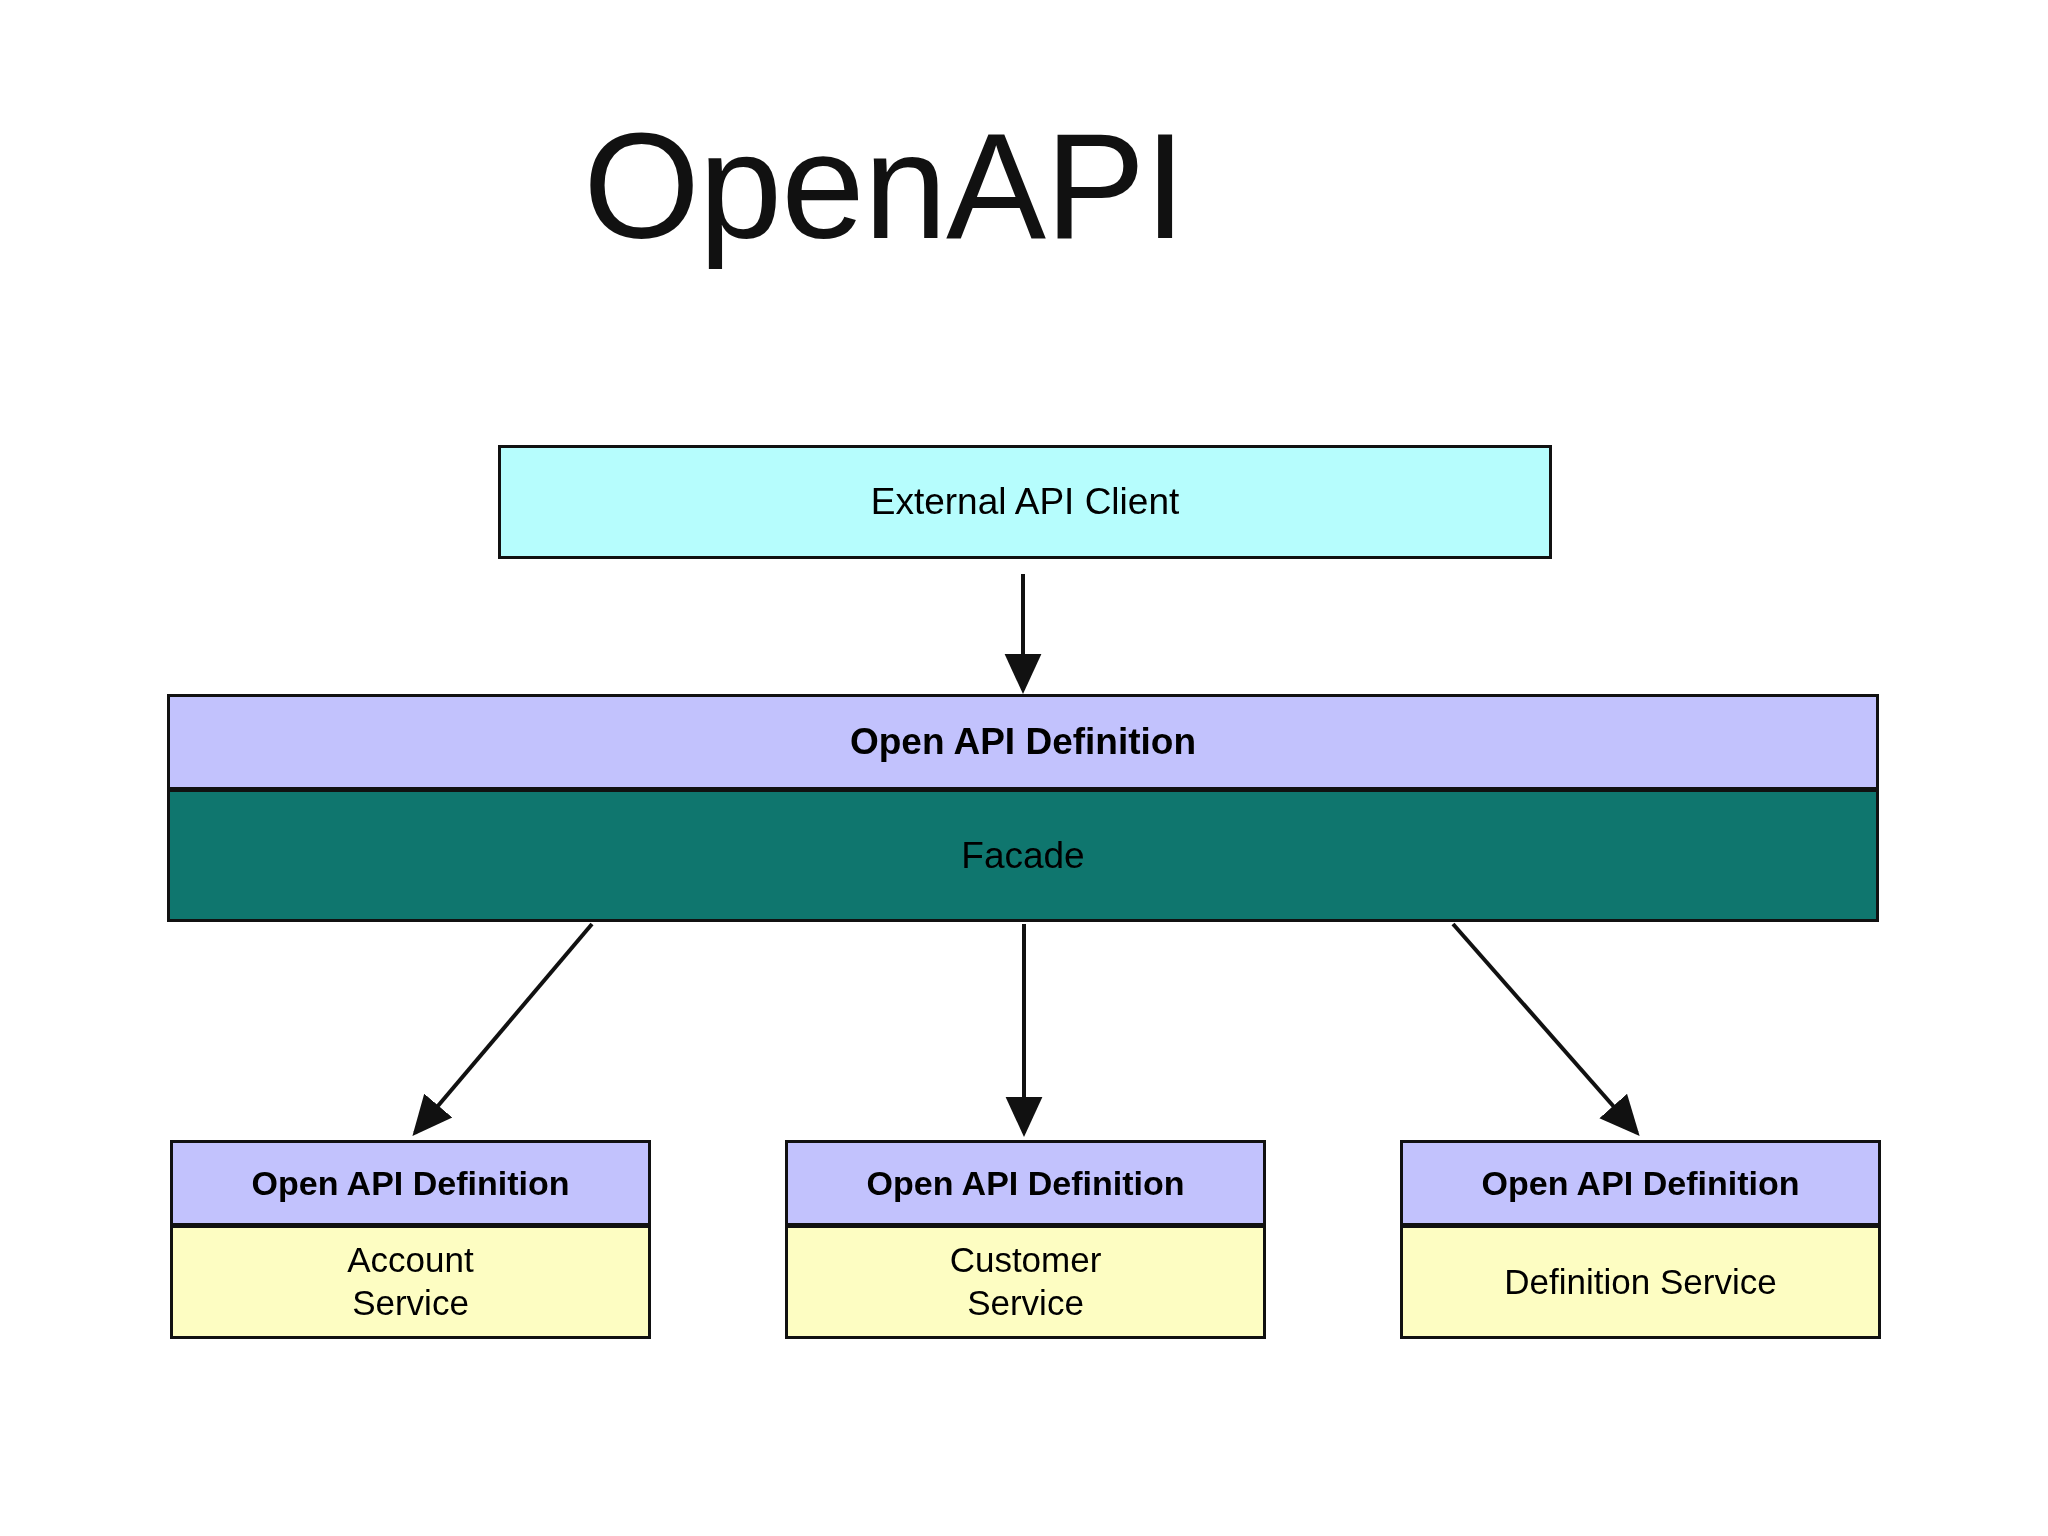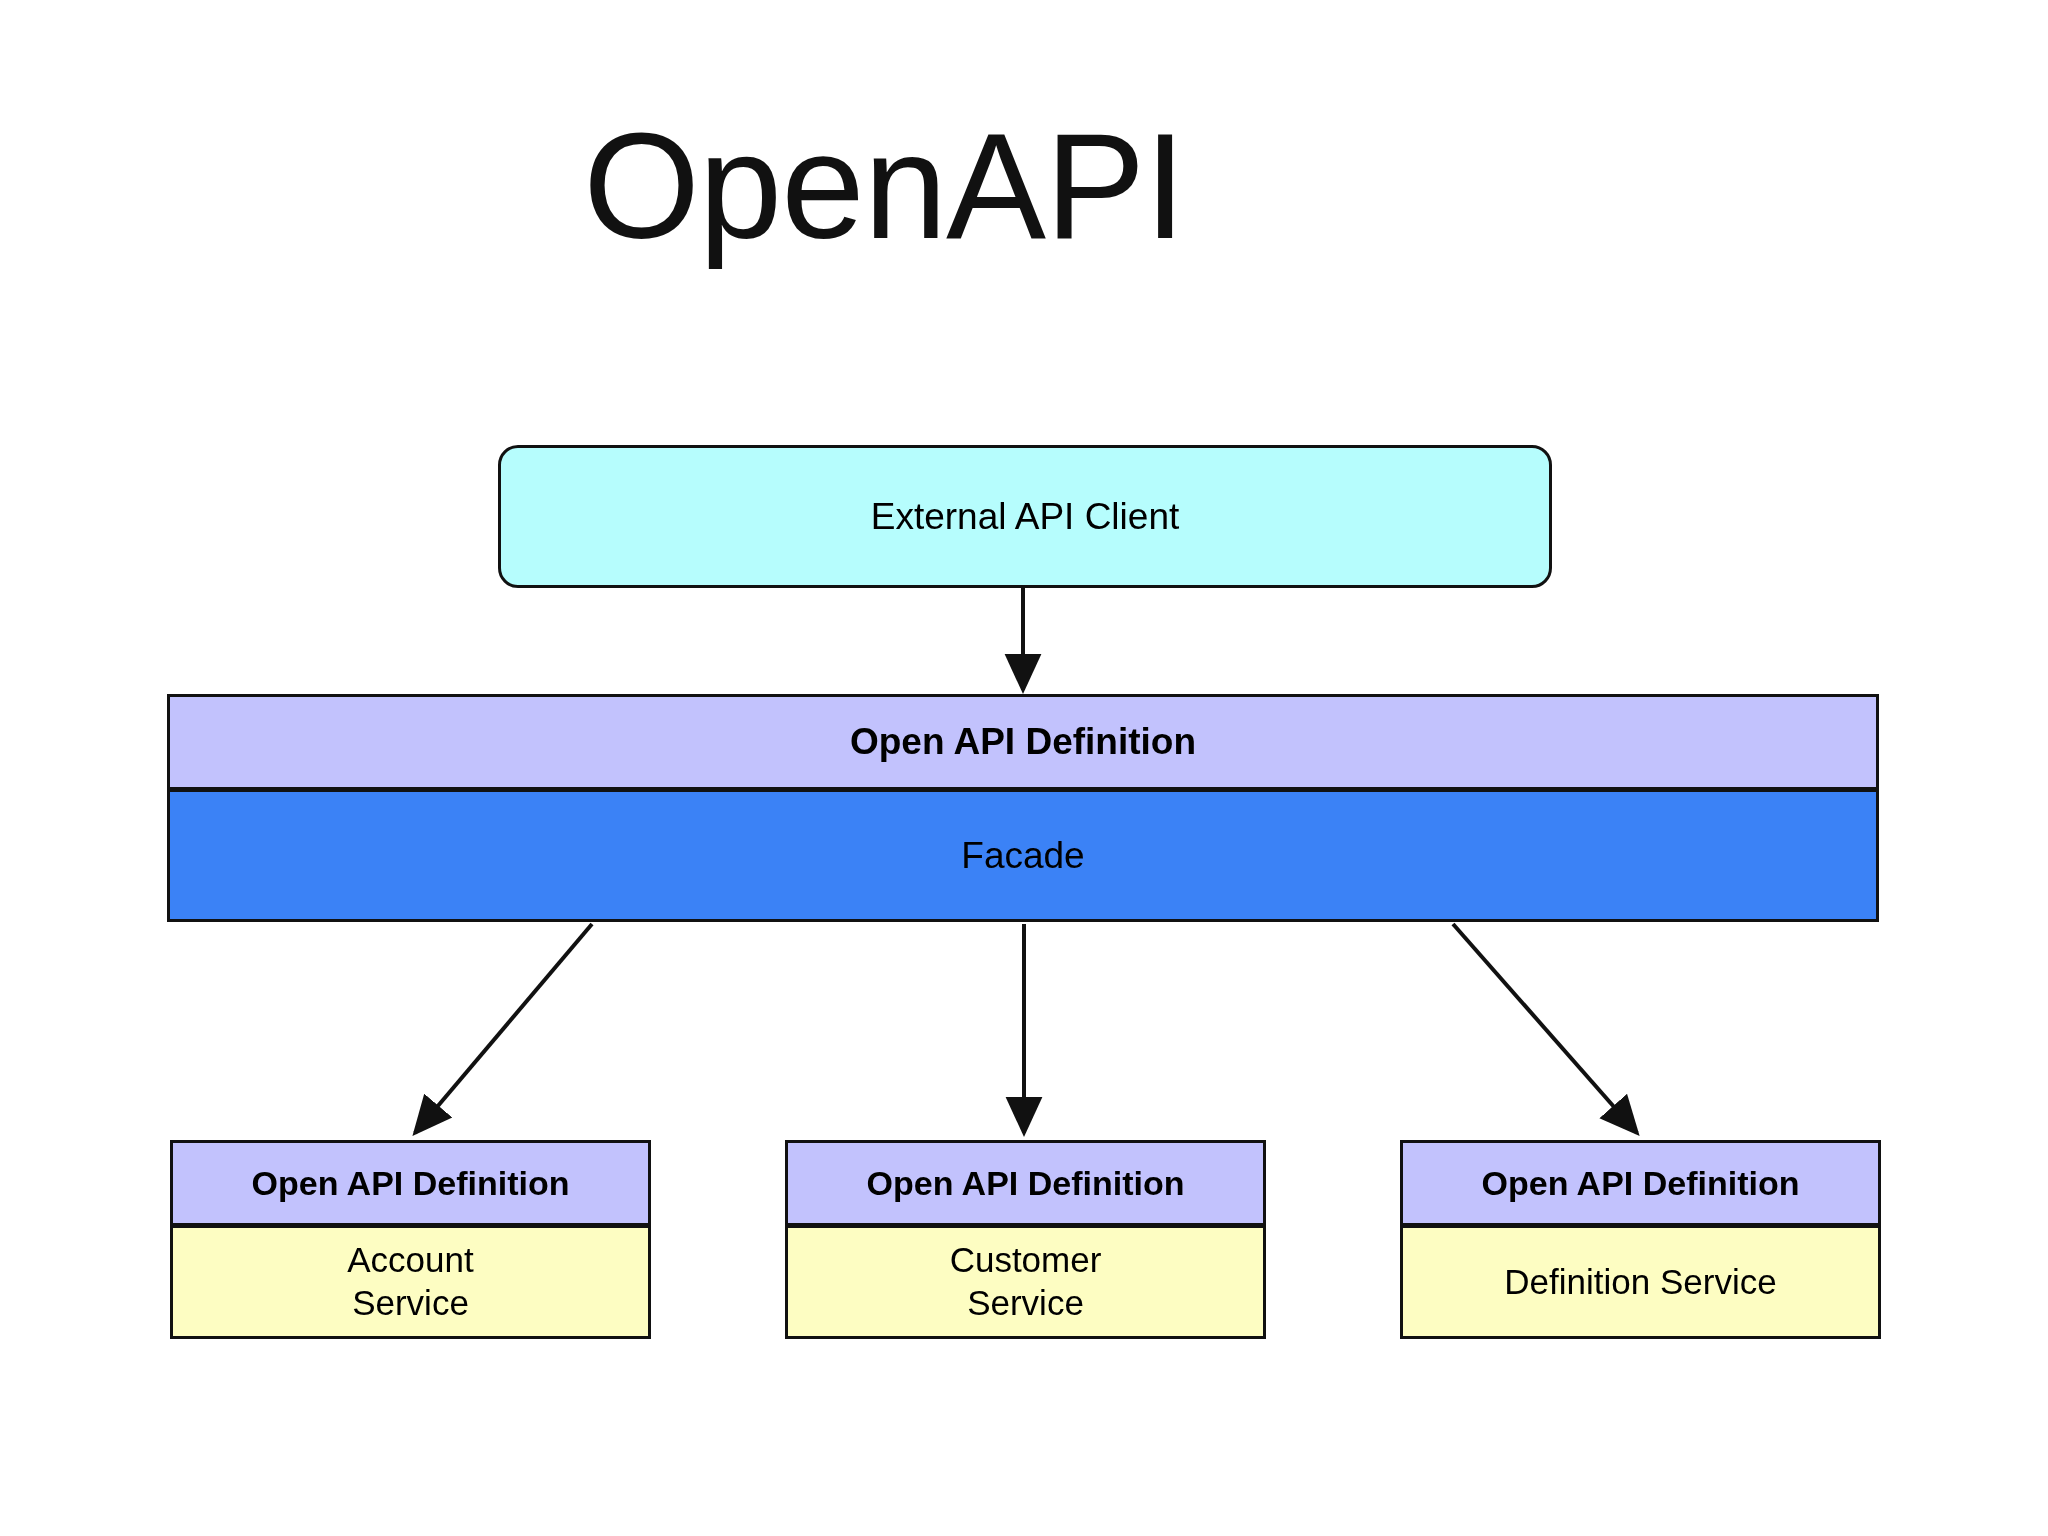--- a/index.html
+++ b/index.html
@@ -55,23 +55,22 @@
     letter-spacing: -1px;
     line-height: 1.05;
     color: #111111;
   }
 
   
   #node-external-client {
     left: 498px;
     top: 445px;
     width: 1054px;
-    height: 143px;
+    height: 114px;
     background: #b6fdfd;
-    border-radius: 20px;
   }
   #node-external-client .band {
     height: 100%;
     font-size: 37px;
     font-weight: 400;
   }
 
   
   #node-facade {
     left: 167px;
@@ -98,21 +97,21 @@
     font-weight: bold;
   }
   #node-facade .band-body {
     position: absolute;
     left: 0;
     top: 95px;
     width: 1712px;
     height: 133px;
     box-sizing: border-box;
     border: 3px solid #111111;
-    background: #3b82f6;
+    background: #0f766e;
     display: flex;
     align-items: center;
     justify-content: center;
     font-size: 37px;
     font-weight: 400;
   }
 
   
   .service {
     top: 1140px;

